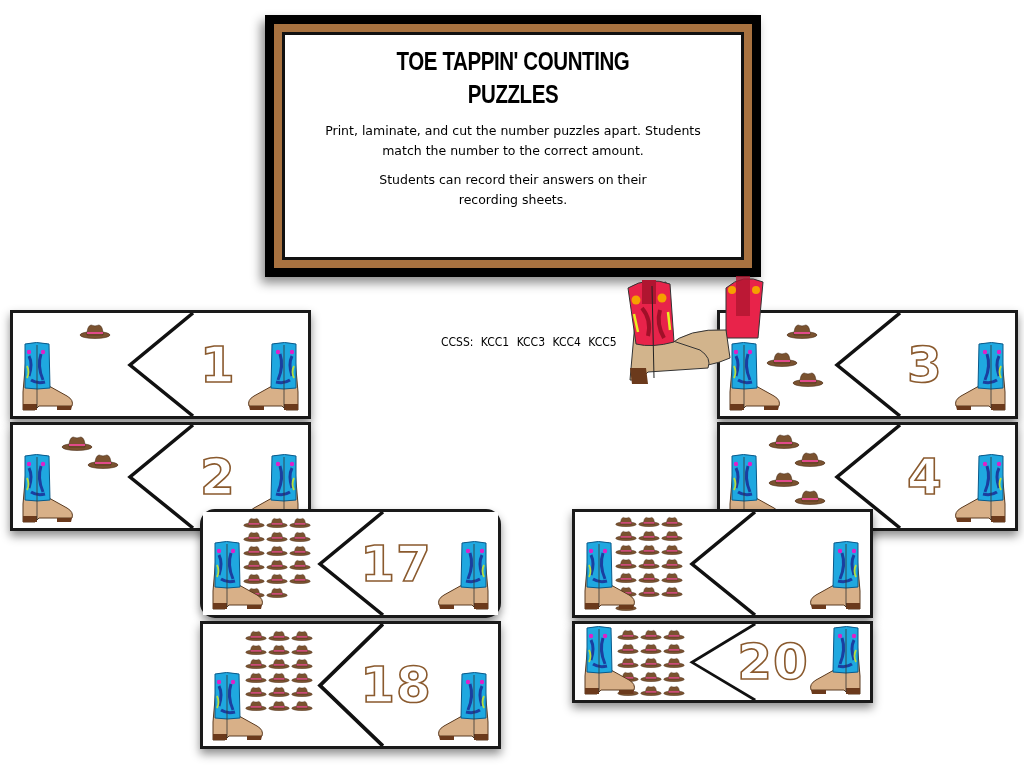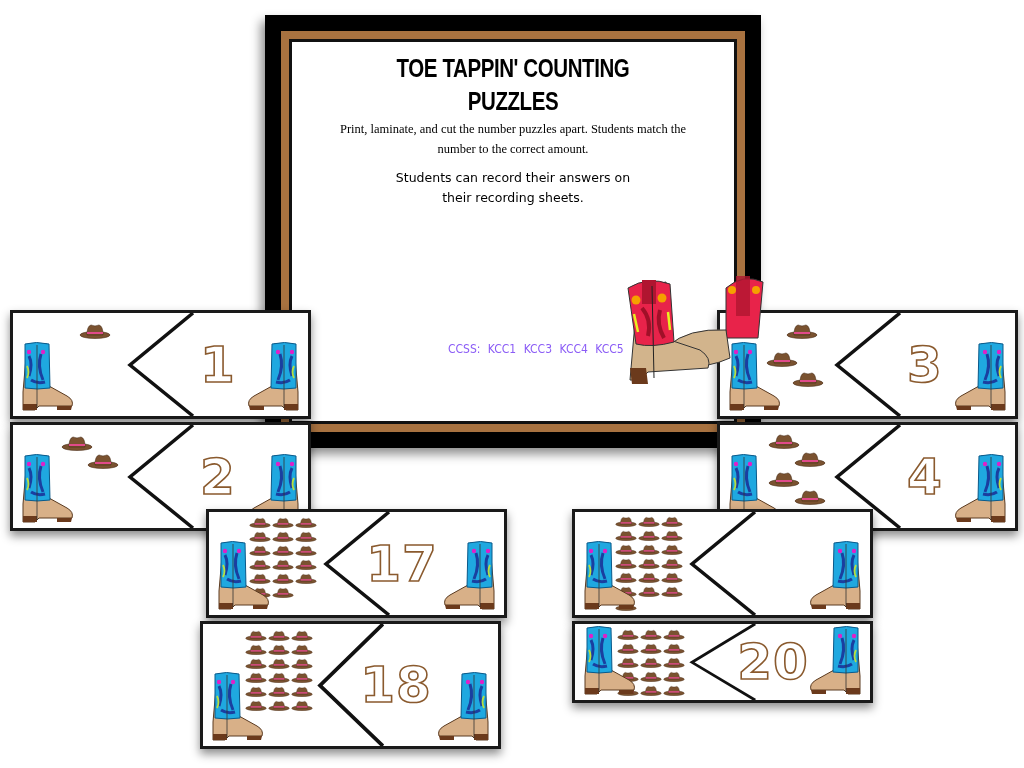--- a/index.html
+++ b/index.html
@@ -1,45 +1,45 @@
 <!DOCTYPE html>
 <html><head>
 <meta charset="utf-8">
 <style>
   * { box-sizing: border-box; margin: 0; padding: 0; }
   html, body { width: 1024px; height: 768px; background: #ffffff; overflow: hidden; }
   body { position: relative; font-family: "Liberation Sans", sans-serif; }
 
   
   .cover {
-    position: absolute; left: 265px; top: 15px; width: 496px; height: 433px;
+    position: absolute; left: 265px; top: 15px; width: 496px; height: 262px;
     background: #000; box-shadow: -4px 6px 10px rgba(0,0,0,0.45);
-    padding: 16px;
+    padding: 9px;
   }
   .cover-brown {
     width: 100%; height: 100%; background: #a87240; padding: 8px;
   }
   .cover-inner-black { width: 100%; height: 100%; background: #111; padding: 3px; }
   .cover-white {
     width: 100%; height: 100%; background: #fff; position: relative; text-align: center;
   }
   .cover-title {
     font-family: "Liberation Sans Narrow", "Liberation Sans", sans-serif;
     font-weight: bold; font-size: 25px; line-height: 33px; color: #000;
     padding-top: 10px; letter-spacing: -0.5px; transform: scaleX(0.82);
   }
   .cover-text {
     font-family: "DejaVu Sans", sans-serif; font-size: 12.5px; line-height: 20px; color: #000;
     padding: 0 30px;
   }
-  .cover-text.p1 { margin-top: 1px; font-family: Liberation Serif, serif; }
+  .cover-text.p1 { margin-top: 10px; }
   .cover-text.p2 { margin-top: 9px; }
   .ccss {
     position: absolute; left: 156px; top: 300px;
-    font-family: "DejaVu Sans Condensed", "DejaVu Sans", sans-serif; font-size: 12px; color: #8b5cf6;
+    font-family: "DejaVu Sans Condensed", "DejaVu Sans", sans-serif; font-size: 12px; color: #000000;
     word-spacing: 4px;
   }
   .red-boots { position: absolute; left: 608px; top: 268px; width: 165px; height: 120px; z-index: 3; }
 
   
   .card {
     position: absolute; width: 301px; height: 109px;
     background: #1a1a1a; padding: 3px;
     box-shadow: 0 5px 9px rgba(0,0,0,0.45);
   }
@@ -55,21 +55,21 @@
   .boot.left { left: 4px; }
   .boot.right { right: 4px; }
   .hats { position: absolute; }
   .hat { position: absolute; width: 32px; height: 16px; }
   .hat.sm { width: 22px; height: 11px; }
 
   #c1 { left: 10px; top: 310px; }
   #c2 { left: 10px; top: 422px; }
   #c3 { left: 717px; top: 310px; }
   #c4 { left: 717px; top: 422px; }
-  #c17 { left: 206px; top: 509px; }
+  #c17 { left: 200px; top: 509px; border-radius: 15px; }
   #c18 { left: 200px; top: 621px; height: 128px; }
   #c19 { left: 572px; top: 509px; }
   #c20 { left: 572px; top: 621px; height: 82px; }
 </style>
 </head>
 <body>
 
 <svg width="0" height="0" style="position:absolute">
   <defs>
     <symbol id="sym-blue-boot" viewBox="0 0 58 70">

